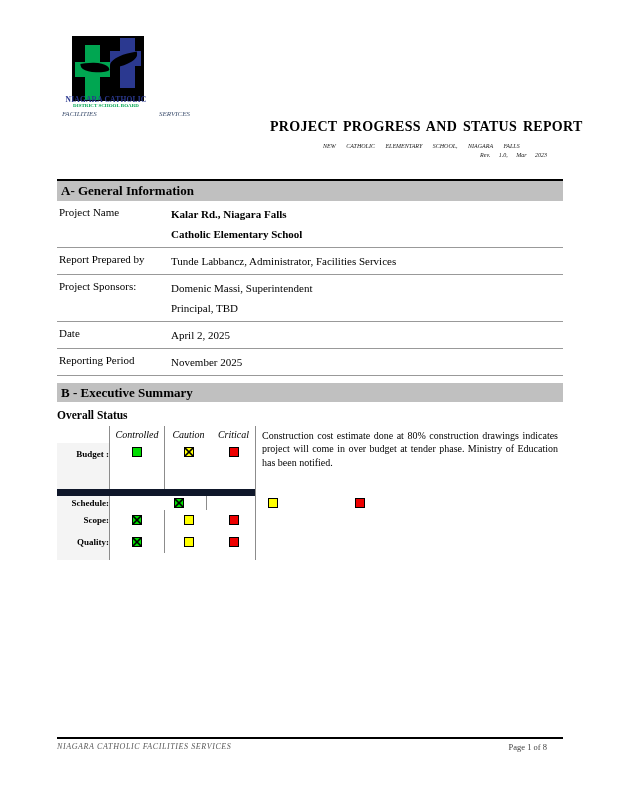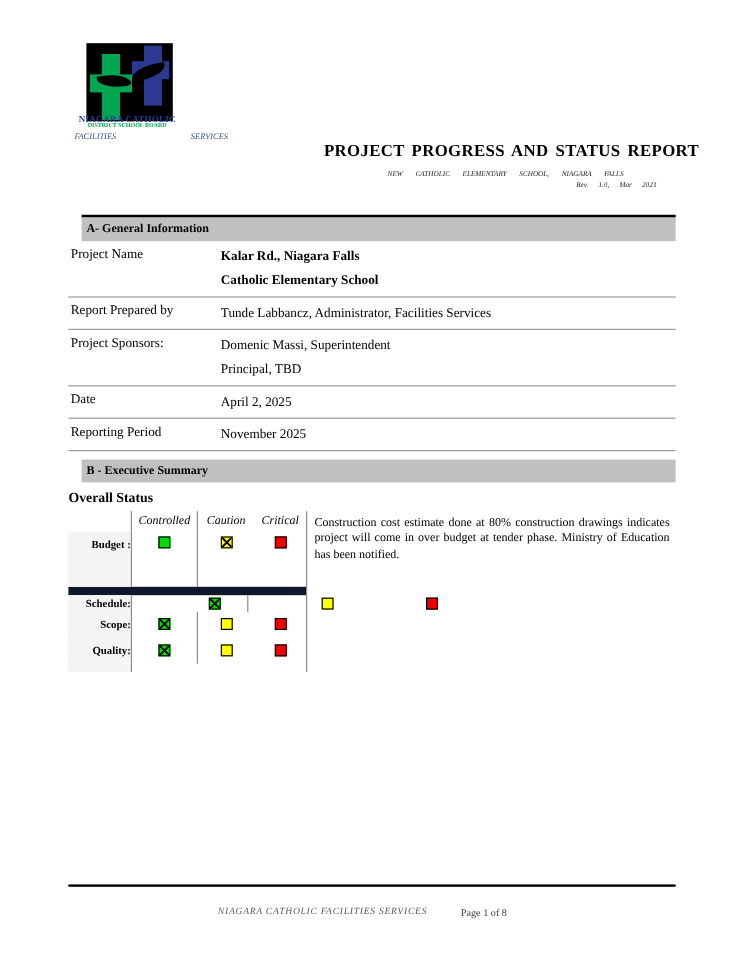--- a/index.html
+++ b/index.html
@@ -30,24 +30,24 @@
   .report-title { position:absolute; left:270px; top:119px; width:292px; text-align:center;
                   font-size:14px; font-weight:bold; letter-spacing:0.3px; word-spacing:2px; white-space:nowrap; }
   .report-sub   { position:absolute; left:323px; top:143px; width:224px; font-size:6px; font-style:italic;
                   word-spacing:9px; white-space:nowrap; color:#1a1a1a; }
   .report-rev   { position:absolute; left:323px; top:152px; width:224px; font-size:6px; font-style:italic;
                   word-spacing:7px; text-align:right; color:#1a1a1a; }
 
   
   .content { position:absolute; left:57px; top:179px; width:506px; }
   .section-bar { background:#C0C0C0; height:19px; line-height:19px; padding-left:4px;
-                 font-weight:bold; font-size:10px;margin-left:11px; }
+                 font-weight:bold; font-size:13px; }
   .section-bar.with-top { border-top:2.5px solid #000; height:21.5px; line-height:19px; }
 
-  .info-row { display:flex; border-bottom:1px solid #999; padding:3px 0 3px 2px; font-size:11px;gap:13px; }
+  .info-row { display:flex; border-bottom:1px solid #999; padding:3px 0 3px 2px; font-size:11px; }
   .info-row .lbl { width:112px; flex:none; padding-top:2px; }
   .info-row .val { flex:1; }
   .info-row .val .vline { line-height:20px; }
   .info-row.bold-val .val { font-weight:bold; }
 
   .b-bar { margin-top:7px; }
   .overall { font-weight:bold; font-size:11.5px; margin:7px 0 5px 0; }
 
   
   .status-table { display:flex; width:506px; }
@@ -80,21 +80,21 @@
   .cb-yellow { background-color:#FFFF00; }
   .cb-red    { background-color:#EE0000; }
   .cb-checked {
     background-image:
       linear-gradient(to top right,  transparent 40%, #000 46%, #000 54%, transparent 60%),
       linear-gradient(to bottom right, transparent 40%, #000 46%, #000 54%, transparent 60%);
   }
 
   
   .footer { position:absolute; left:57px; top:737px; width:506px; border-top:2px solid #000;
-            display:flex; justify-content:center; padding-top:16px; }
+            display:flex; justify-content:space-between; padding-top:3px; }
   .footer .f-left  { font-style:italic; font-size:8px; color:#595959; letter-spacing:0.6px; }
   .footer .f-right { font-size:8.5px; color:#404040; padding-right:16px;margin-left:28px; }
 </style>
 </head>
 <body>
 
 <div class="page">
 
   <div class="logo-art">
     <div class="gv"></div>

